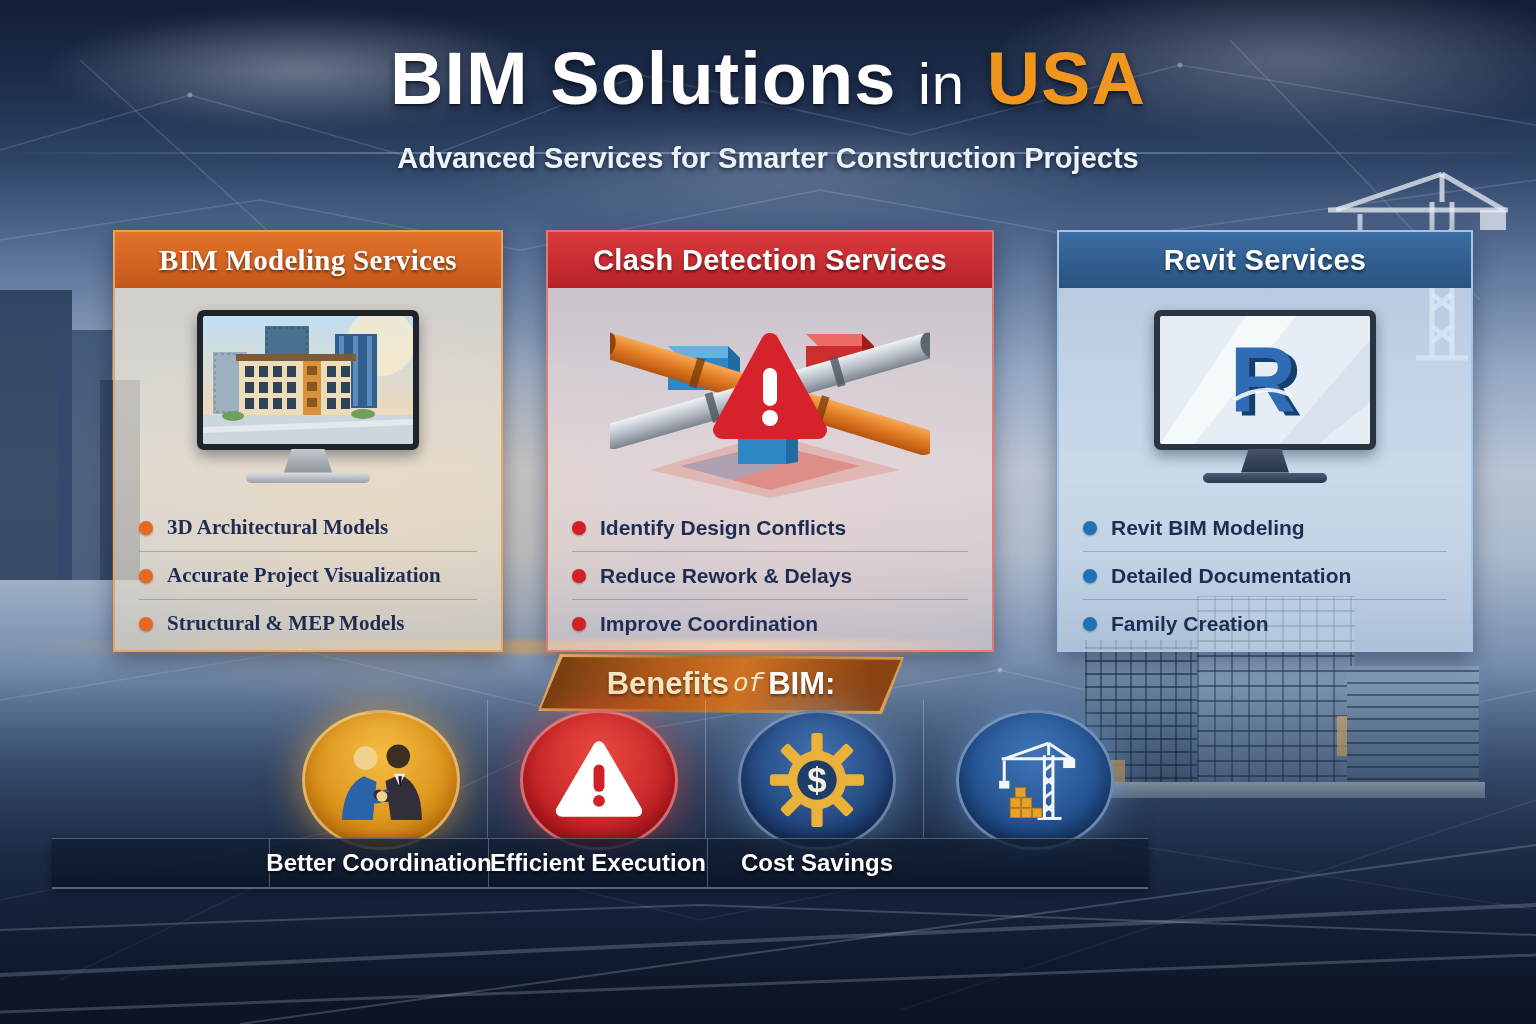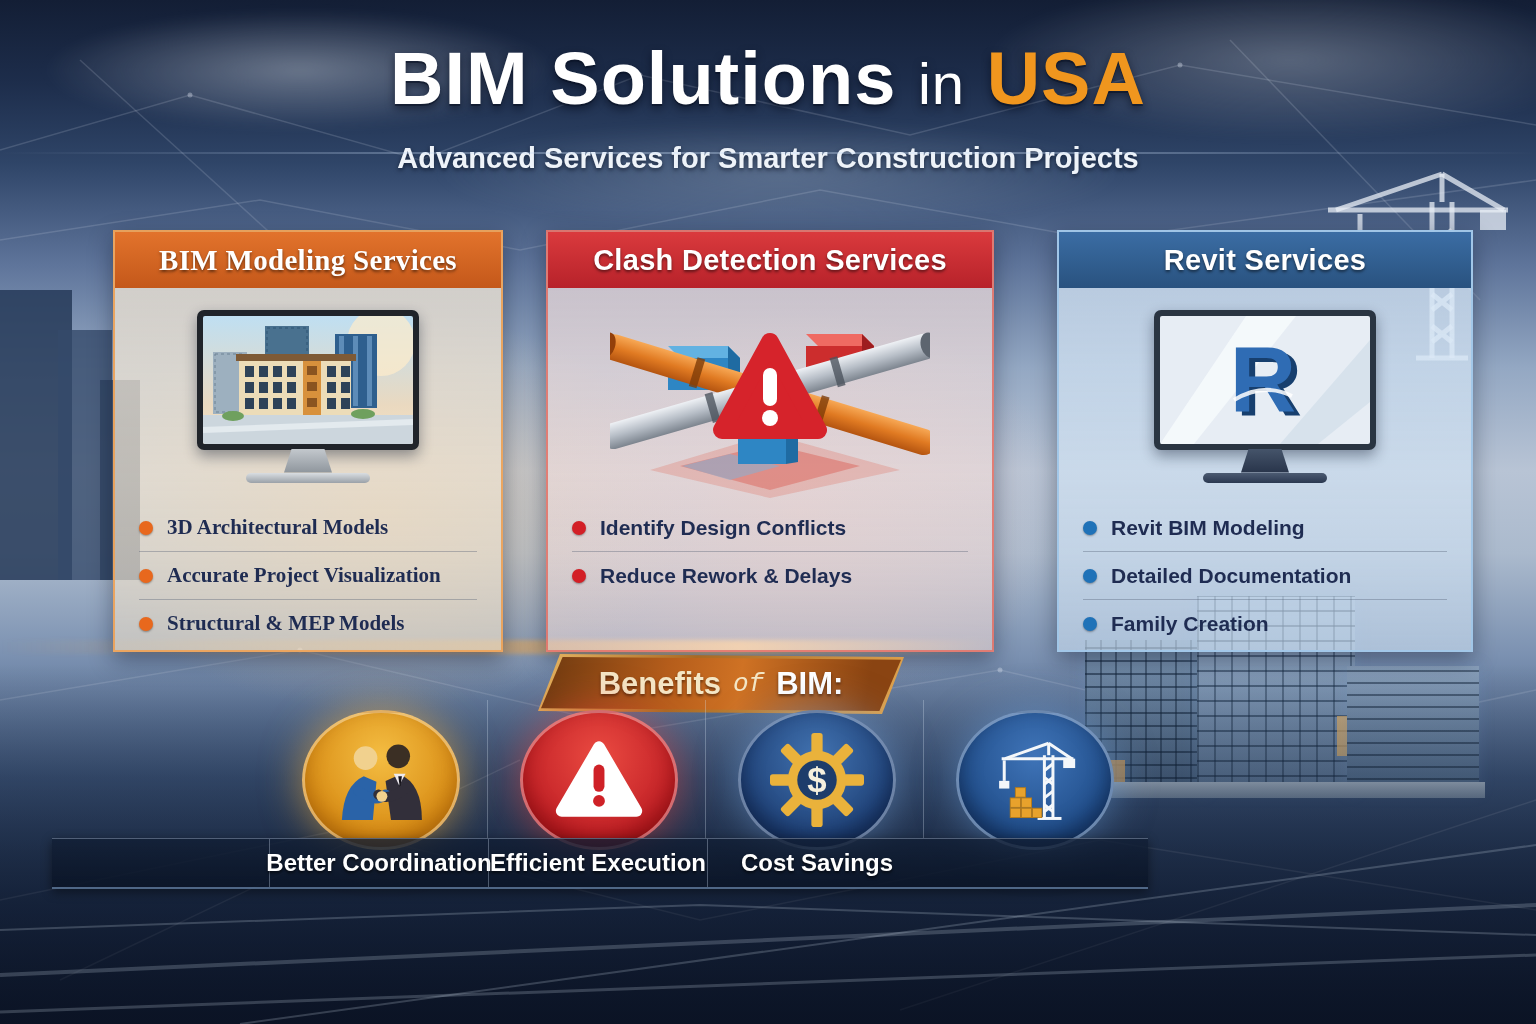--- a/index.html
+++ b/index.html
@@ -75,21 +75,21 @@
   .m-neck3{background:linear-gradient(180deg,#3b4document655,#273344);background:linear-gradient(180deg,#45546a,#28344a);}
   .m-base{width:124px;height:10px;border-radius:5px;background:linear-gradient(180deg,#d9dde1,#9aa1a8);}
   .m-base3{background:linear-gradient(180deg,#4c5b72,#2a3850);}
   
   .banner-wrap{position:absolute;left:538px;top:654px;width:366px;height:60px;
      clip-path:polygon(6% 0,100% 5%,94% 100%,0 95%);
      background:linear-gradient(120deg,#e9b864,#a96a24 40%,#e2a752);}
   .banner{position:absolute;left:3px;top:3px;right:3px;bottom:3px;
      clip-path:polygon(6% 0,100% 5%,94% 100%,0 95%);
      background:linear-gradient(100deg,#6d3910,#b55d1b 35%,#cf7224 55%,#8a4412 90%);
-     display:flex;align-items:center;justify-content:center;gap:12px;}
+     display:flex;align-items:center;justify-content:center;gap:4px;}
   .b-w1,.b-w3{font-size:31px;font-weight:bold;color:#f4e7c6;text-shadow:0 2px 3px rgba(40,15,0,.6);}
   .b-w2{font-size:26px;font-style:italic;color:#f4e7c6;font-family:Liberation Mono, monospace;}
   .b-w3{color:#ffffff;}
   
   .orb{position:absolute;top:710px;width:152px;height:134px;border-radius:50%;
      display:flex;align-items:center;justify-content:center;border:3px solid rgba(255,255,255,.35);}
   .orb svg{width:100px;height:94px;}
   .orb1{left:302px;background:radial-gradient(circle at 50% 32%,#f4bd42,#d98d15 68%,#b36a07);
      box-shadow:0 0 40px rgba(250,180,60,.6),inset 0 -10px 20px rgba(120,60,0,.4);}
   .orb2{left:520px;background:radial-gradient(circle at 50% 32%,#ea4a41,#c11f25 70%,#9d151c);
@@ -319,20 +319,24 @@
     </div>
     <ul class="card-list">
       <li>
           <span class="dot d2"></span>
           <span>Identify Design Conflicts</span>
         </li>
       <li>
           <span class="dot d2"></span>
           <span>Reduce Rework &amp; Delays</span>
         </li>
+      <li>
+          <span class="dot d2"></span>
+          <span>Improve Coordination</span>
+        </li>
     </ul>
   </section>
 
   <section class="card card3">
     <div class="card-head head3">Revit Services</div>
     <div class="card-art">
       <div class="monitor">
         <div class="screen screen3">
           <svg class="scr-inner" width="210" height="128" viewBox="0 0 210 128">
             <rect width="210" height="128" fill="#e7edf4"></rect>

